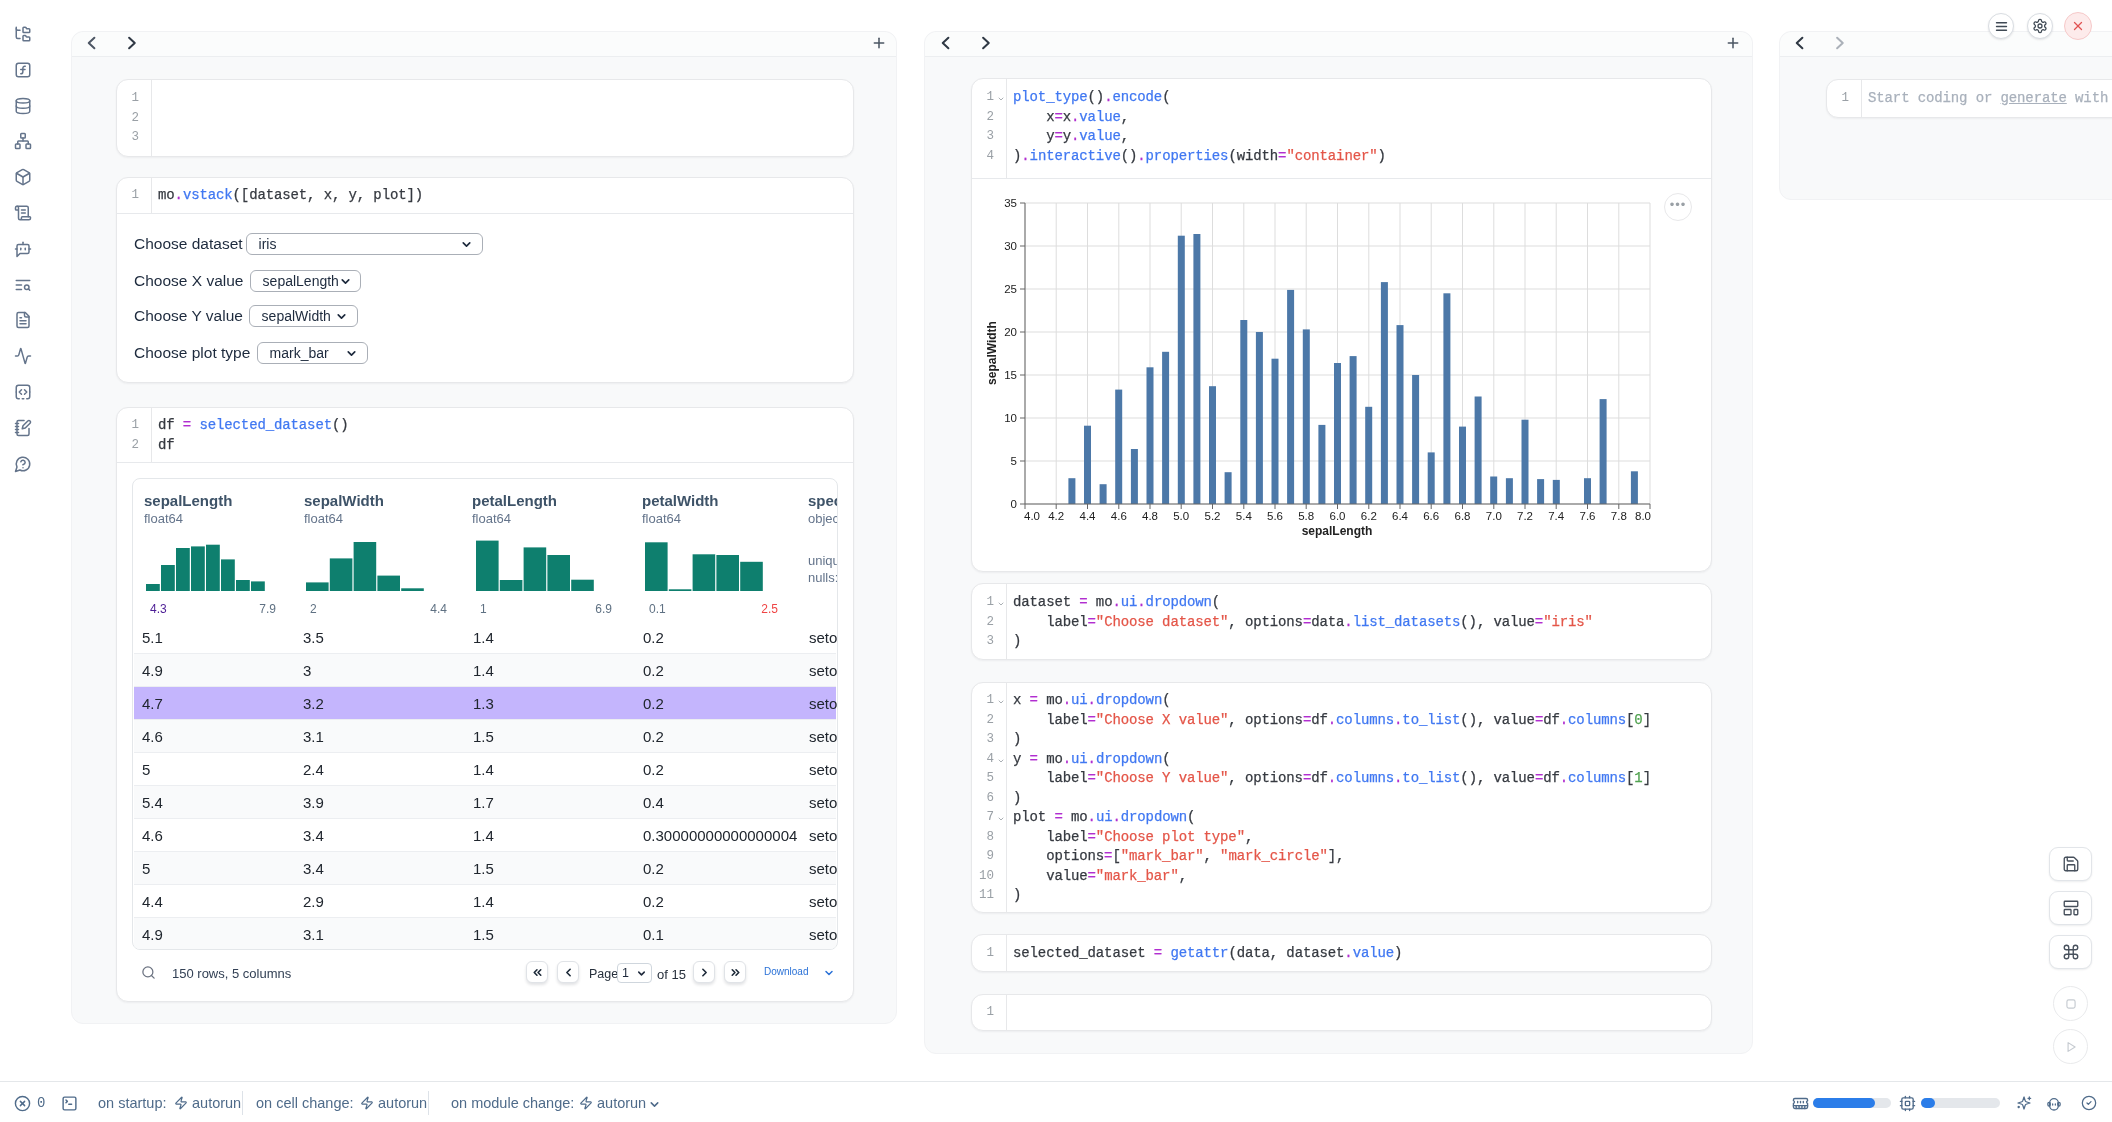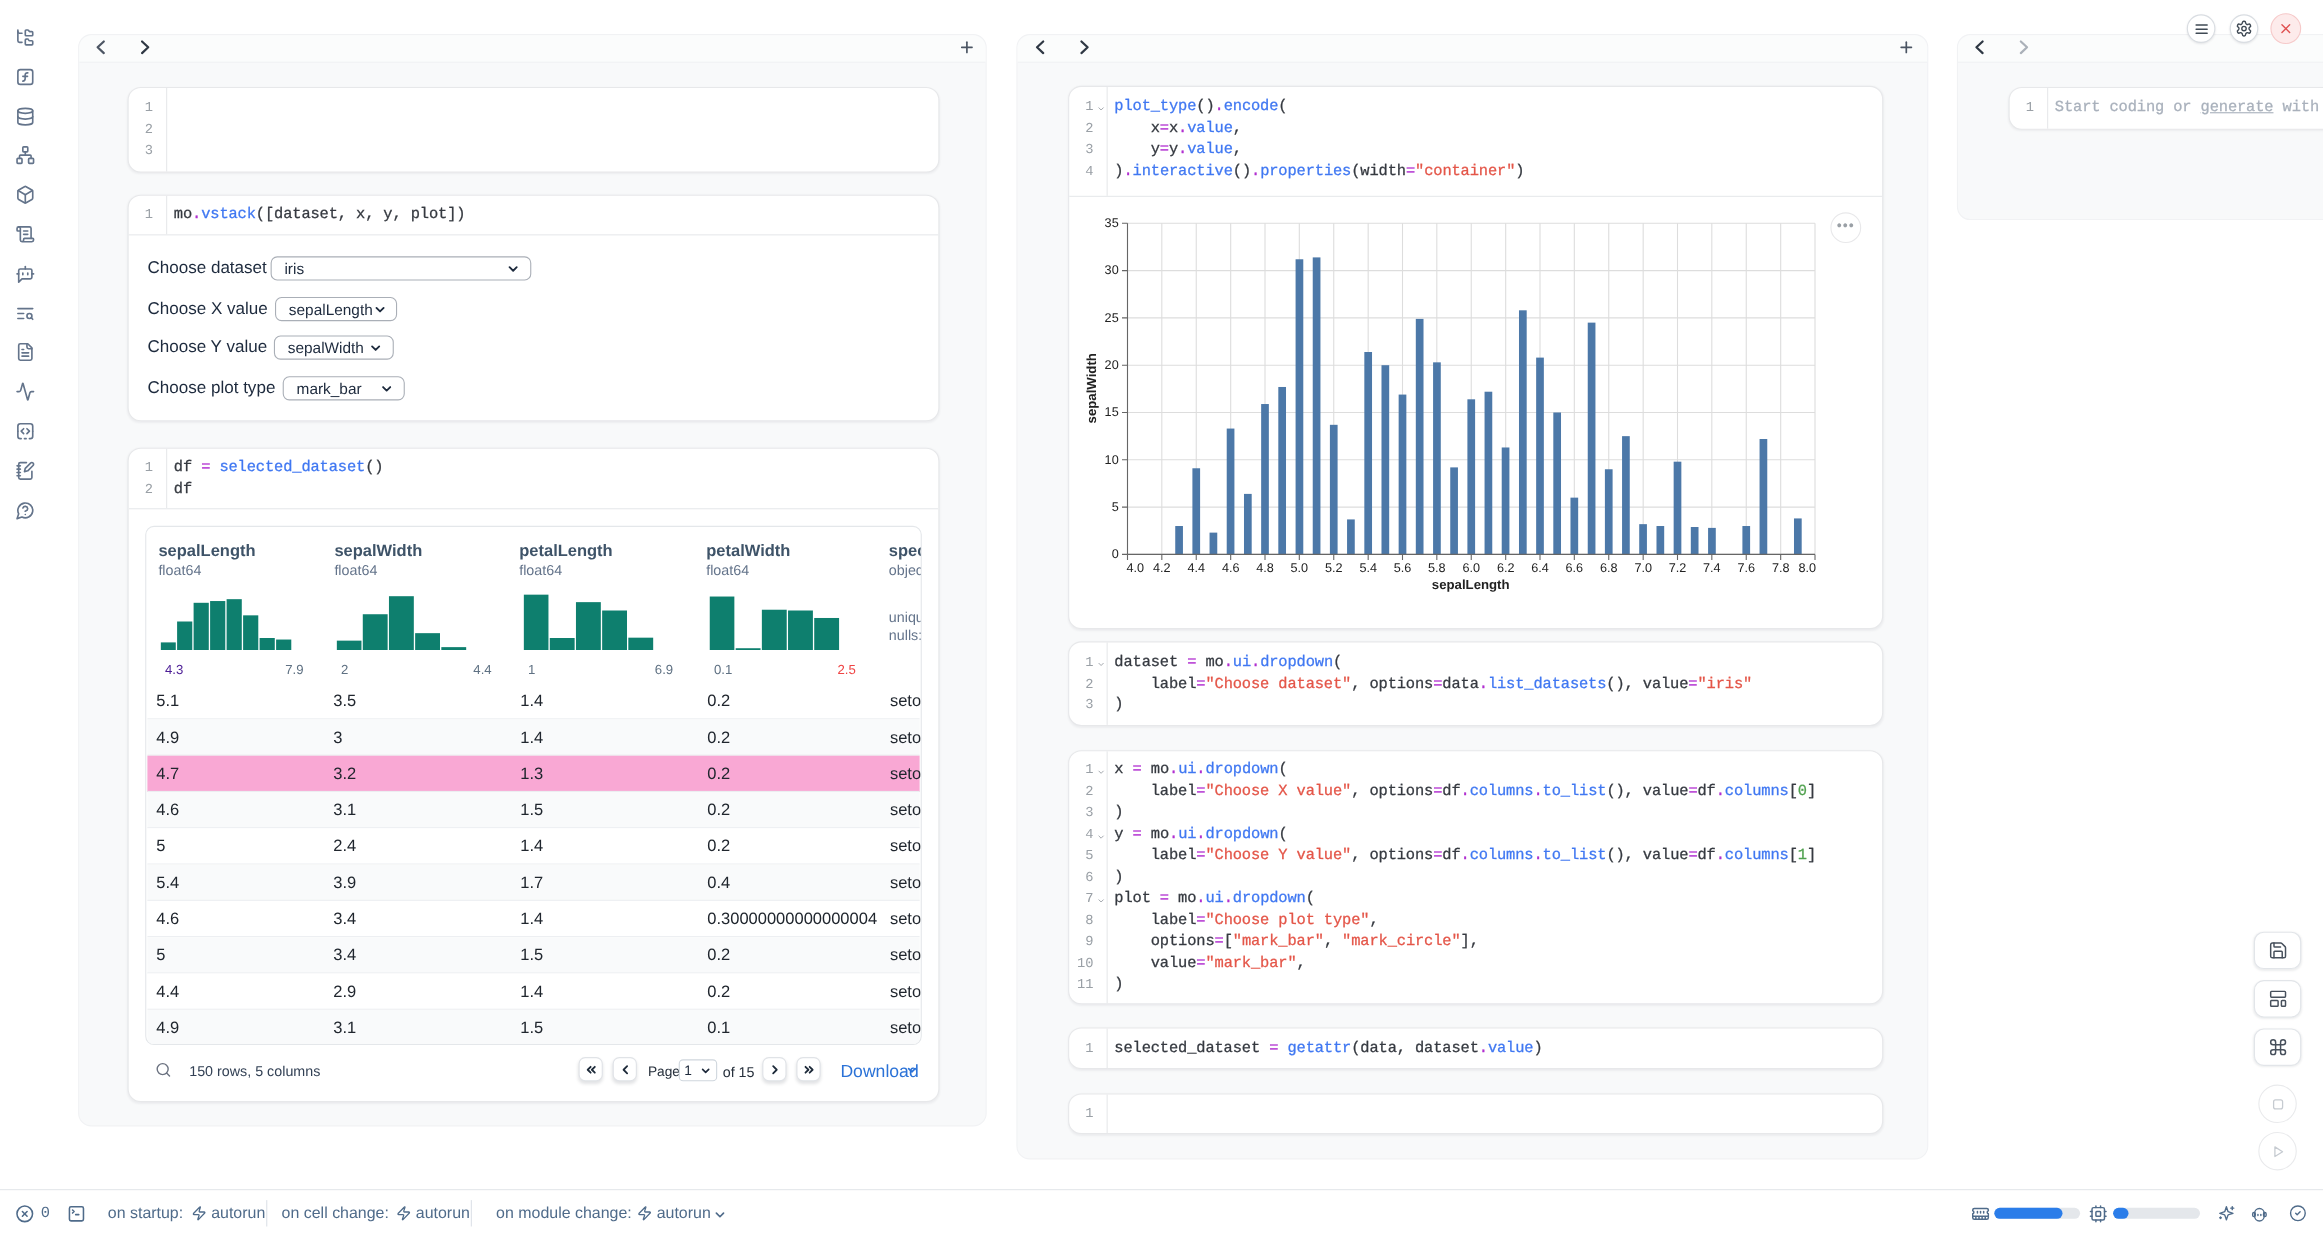--- a/index.html
+++ b/index.html
@@ -339,21 +339,21 @@
 <span style="left:509px">0.2</span>
 <span style="left:675px">setosa</span>
 </div>
 <div class="trow" style="top:175px;background:#f9fafb">
 <span style="left:8px">4.9</span>
 <span style="left:169px">3</span>
 <span style="left:339px">1.4</span>
 <span style="left:509px">0.2</span>
 <span style="left:675px">setosa</span>
 </div>
-<div class="trow" style="top:208px;background:#f9a8d4">
+<div class="trow" style="top:208px;background:#c4b5fd">
 <span style="left:8px">4.7</span>
 <span style="left:169px">3.2</span>
 <span style="left:339px">1.3</span>
 <span style="left:509px">0.2</span>
 <span style="left:675px">setosa</span>
 </div>
 <div class="trow" style="top:241px;background:#f9fafb">
 <span style="left:8px">4.6</span>
 <span style="left:169px">3.1</span>
 <span style="left:339px">1.5</span>
@@ -433,21 +433,21 @@
     <svg class="" style="" width="13" height="13" viewBox="0 0 24 24" fill="none" stroke="currentColor" stroke-width="3" stroke-linecap="round" stroke-linejoin="round">
       <path d="m9 18 6-6-6-6"></path>
     </svg>
   </div>
 <div class="pgbtn" style="left:724px">
     <svg class="" style="" width="13" height="13" viewBox="0 0 24 24" fill="none" stroke="currentColor" stroke-width="3" stroke-linecap="round" stroke-linejoin="round">
       <path d="m13 17 5-5-5-5"></path>
       <path d="m6 17 5-5-5-5"></path>
     </svg>
   </div>
-<div class="abs" style="left:764px;top:966px;font-size:16px;color:#2b72d7">Download</div>
+<div class="abs" style="left:764px;top:966px;font-size:10px;color:#2b72d7">Download</div>
 <div class="abs" style="left:823px;top:967px;color:#2b72d7">
     <svg class="" style="" width="12" height="12" viewBox="0 0 24 24" fill="none" stroke="currentColor" stroke-width="3" stroke-linecap="round" stroke-linejoin="round">
       <path d="m6 9 6 6 6-6"></path>
     </svg>
   </div>
 <div class="cell" style="left:971px;top:78px;width:741px;height:494px">
 <div class="gut" style="padding-top:9px;height:99px;bottom:auto">
       <div>1</div>
       <div>2</div>
       <div>3</div>

